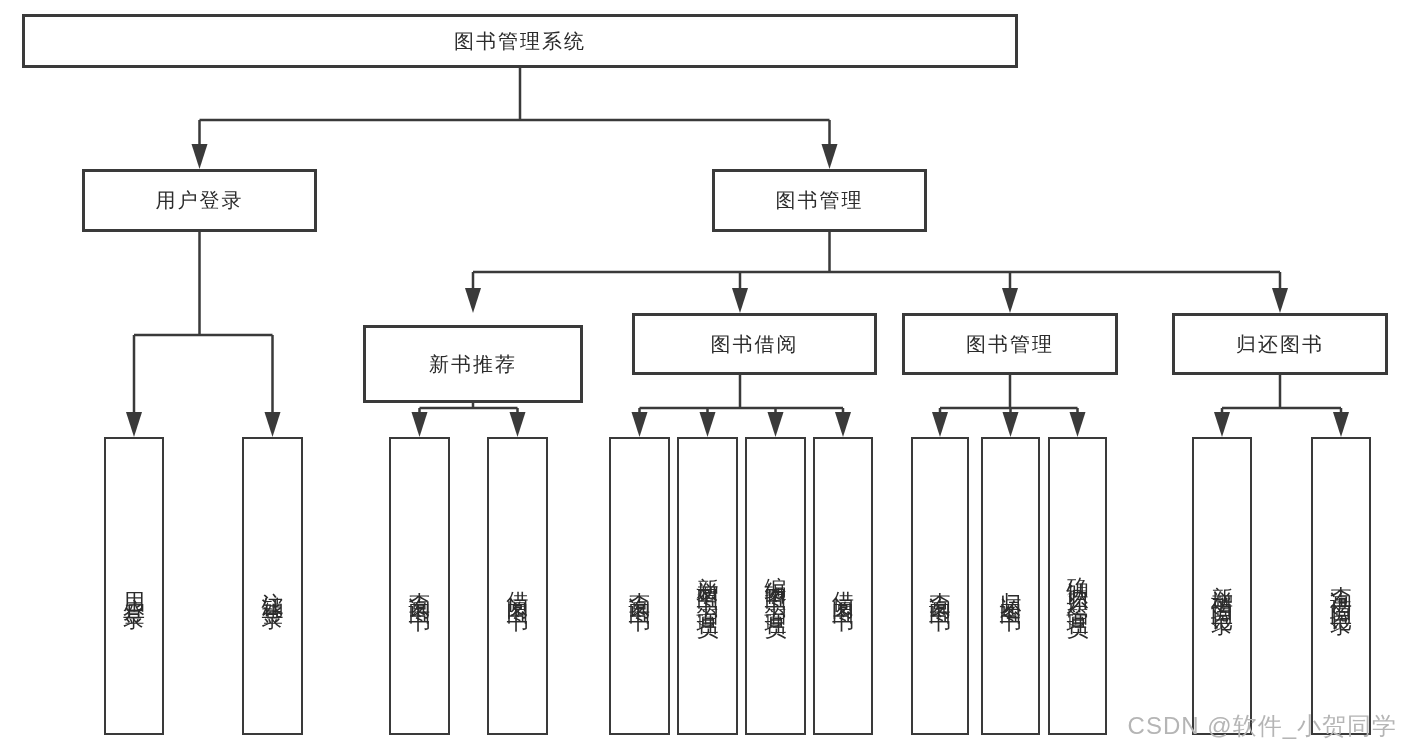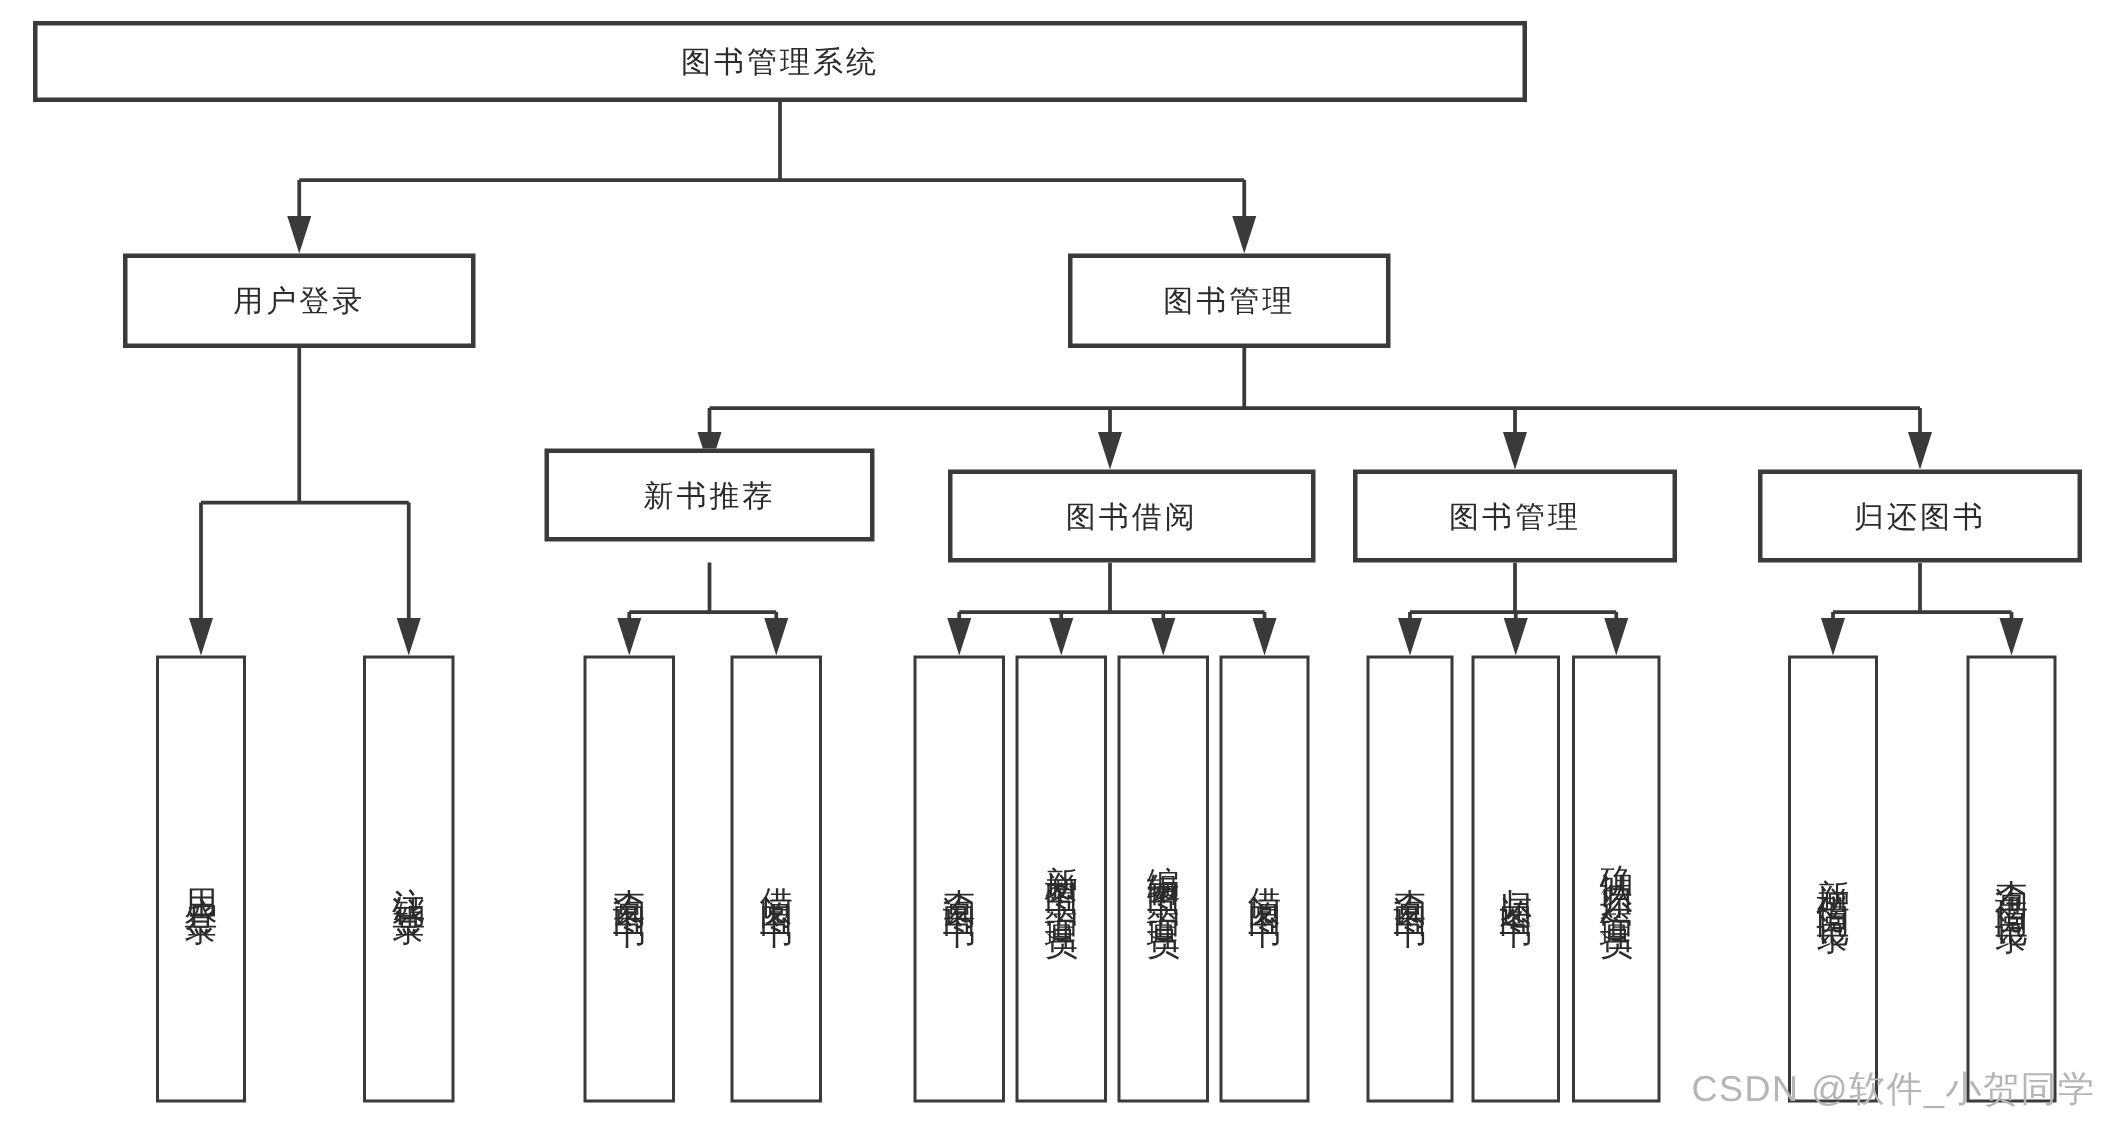--- a/index.html
+++ b/index.html
@@ -80,21 +80,21 @@
     <span>图书管理系统</span>
   </div>
 
   <div class="node" style="left:82px;top:169px;width:235px;height:63px">
     <span>用户登录</span>
   </div>
   <div class="node" style="left:712px;top:169px;width:215px;height:63px">
     <span>图书管理</span>
   </div>
 
-  <div class="node" style="left:363px;top:299px;width:220px;height:62px">
+  <div class="node" style="left:363px;top:325px;width:220px;height:78px">
     <span>新书推荐</span>
   </div>
   <div class="node" style="left:632px;top:313px;width:245px;height:62px">
     <span>图书借阅</span>
   </div>
   <div class="node" style="left:902px;top:313px;width:216px;height:62px">
     <span>图书管理</span>
   </div>
   <div class="node" style="left:1172px;top:313px;width:216px;height:62px">
     <span>归还图书</span>

